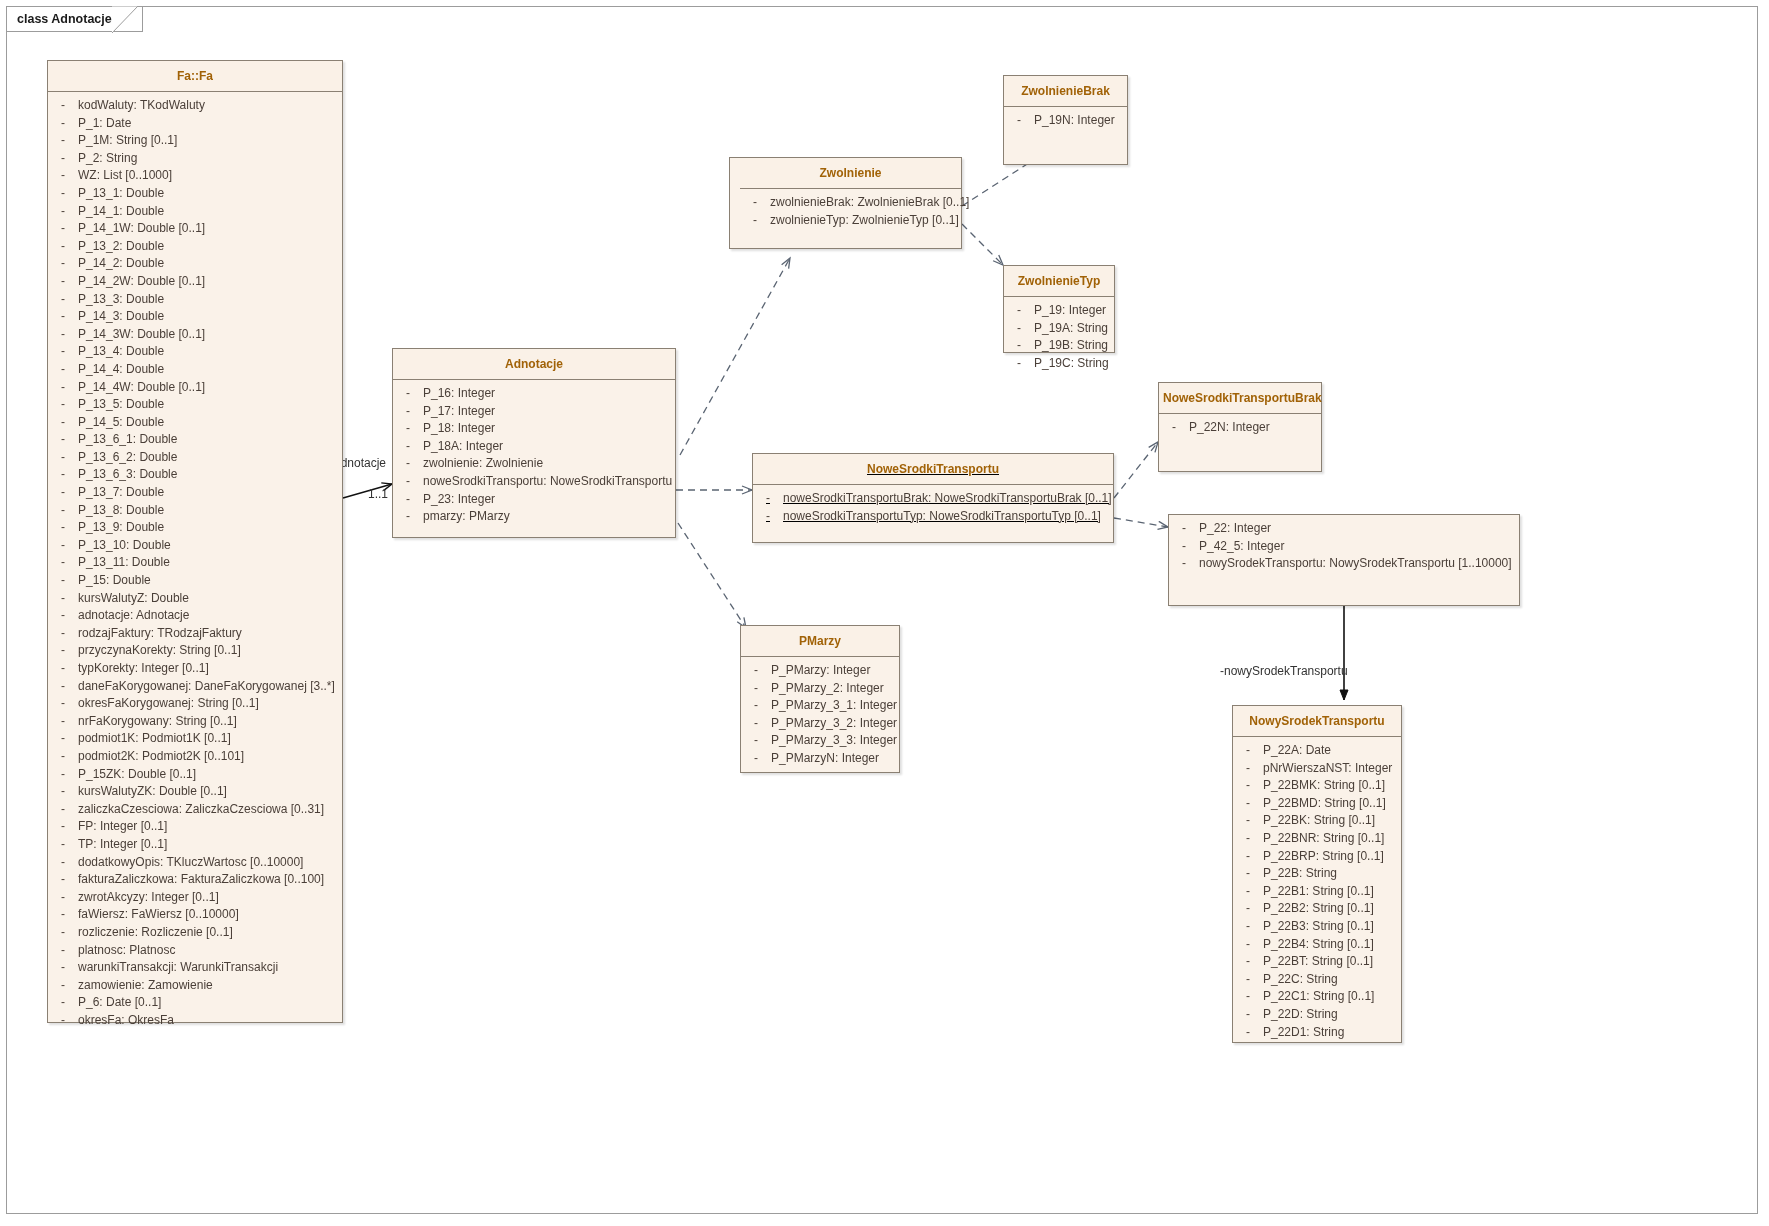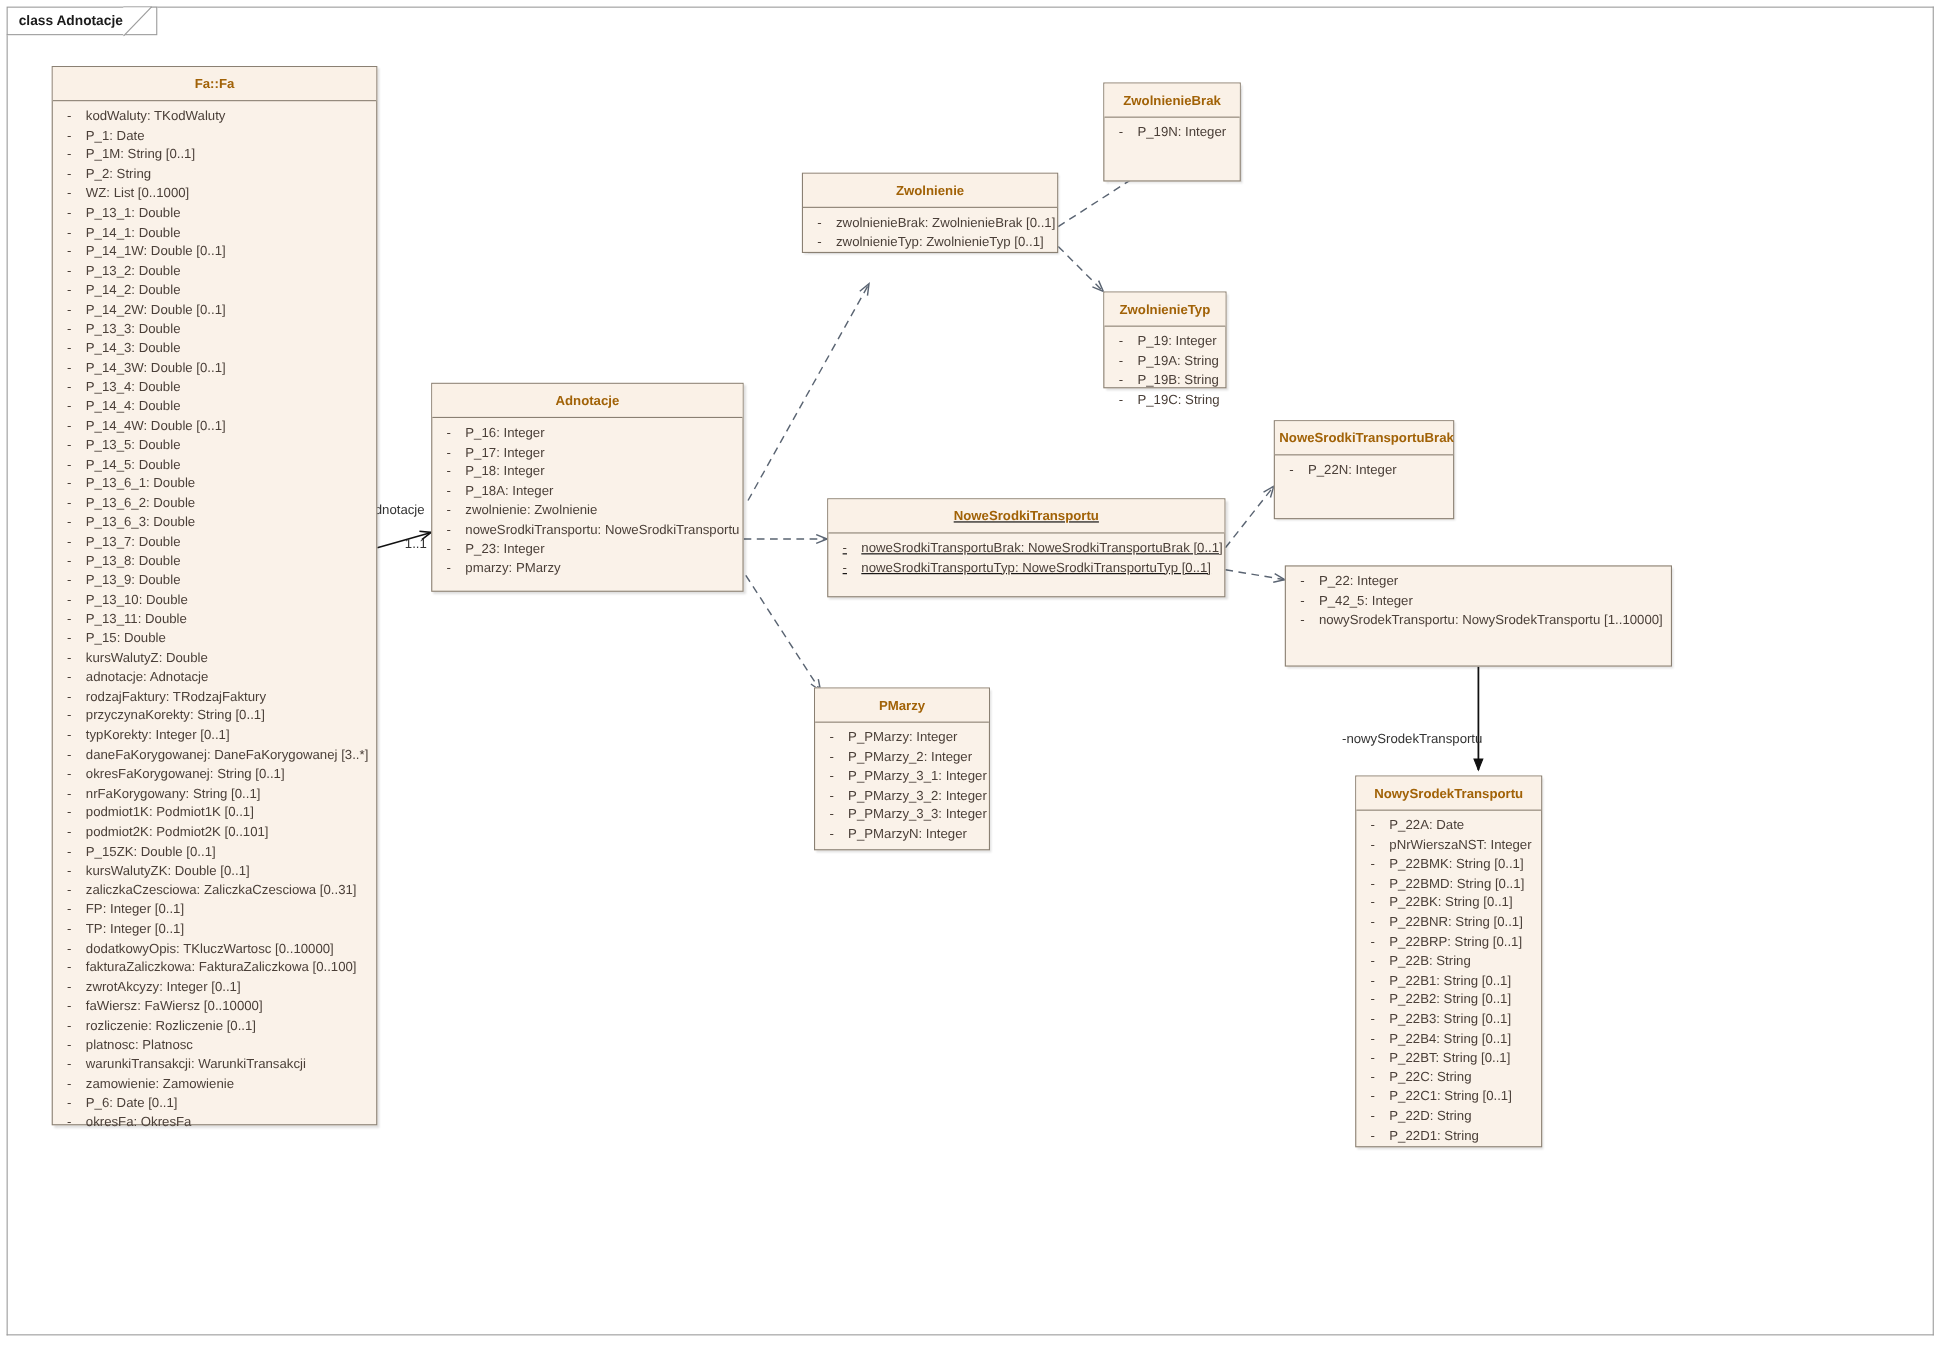--- a/index.html
+++ b/index.html
@@ -407,21 +407,21 @@
           <span class="vis">-</span>
           <span class="sig">P_23: Integer</span>
         </div>
         <div class="attr">
           <span class="vis">-</span>
           <span class="sig">pmarzy: PMarzy</span>
         </div>
       </div>
   </div>
 
-  <div class="umlclass" style="left:729px;top:157px;width:233px;height:73px;">
+  <div class="umlclass" style="left:729px;top:157px;width:233px;height:92px;padding-left:10px;">
     <div class="uml-title">Zwolnienie</div>
     <div class="uml-attrs overflow" id="attrs-zwolnienie">
         <div class="attr">
           <span class="vis">-</span>
           <span class="sig">zwolnienieBrak: ZwolnienieBrak [0..1]</span>
         </div>
         <div class="attr">
           <span class="vis">-</span>
           <span class="sig">zwolnienieTyp: ZwolnienieTyp [0..1]</span>
         </div>

